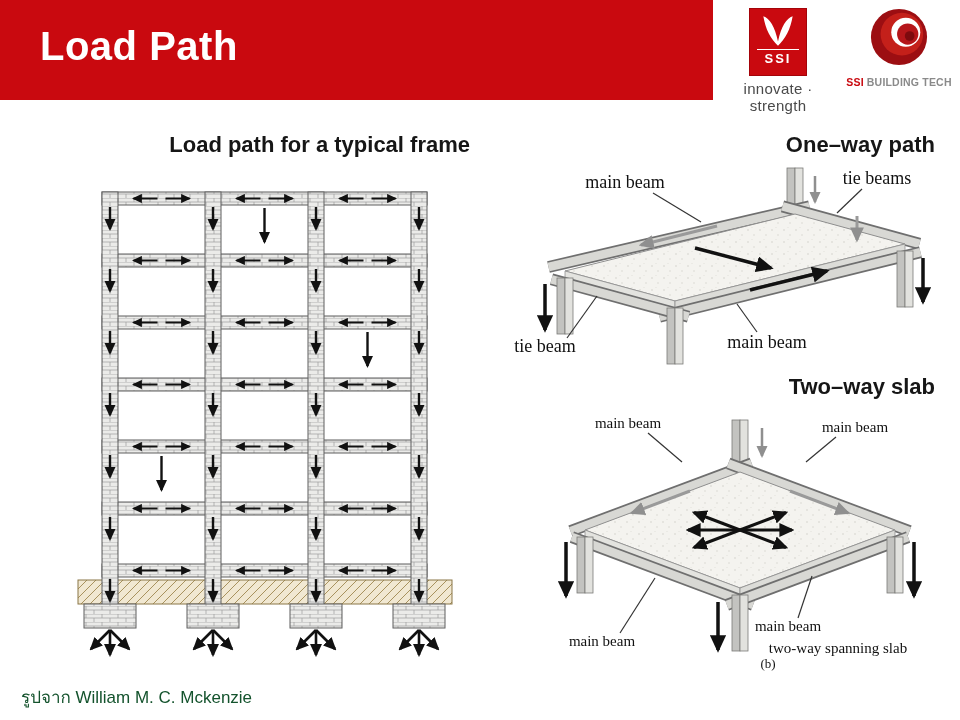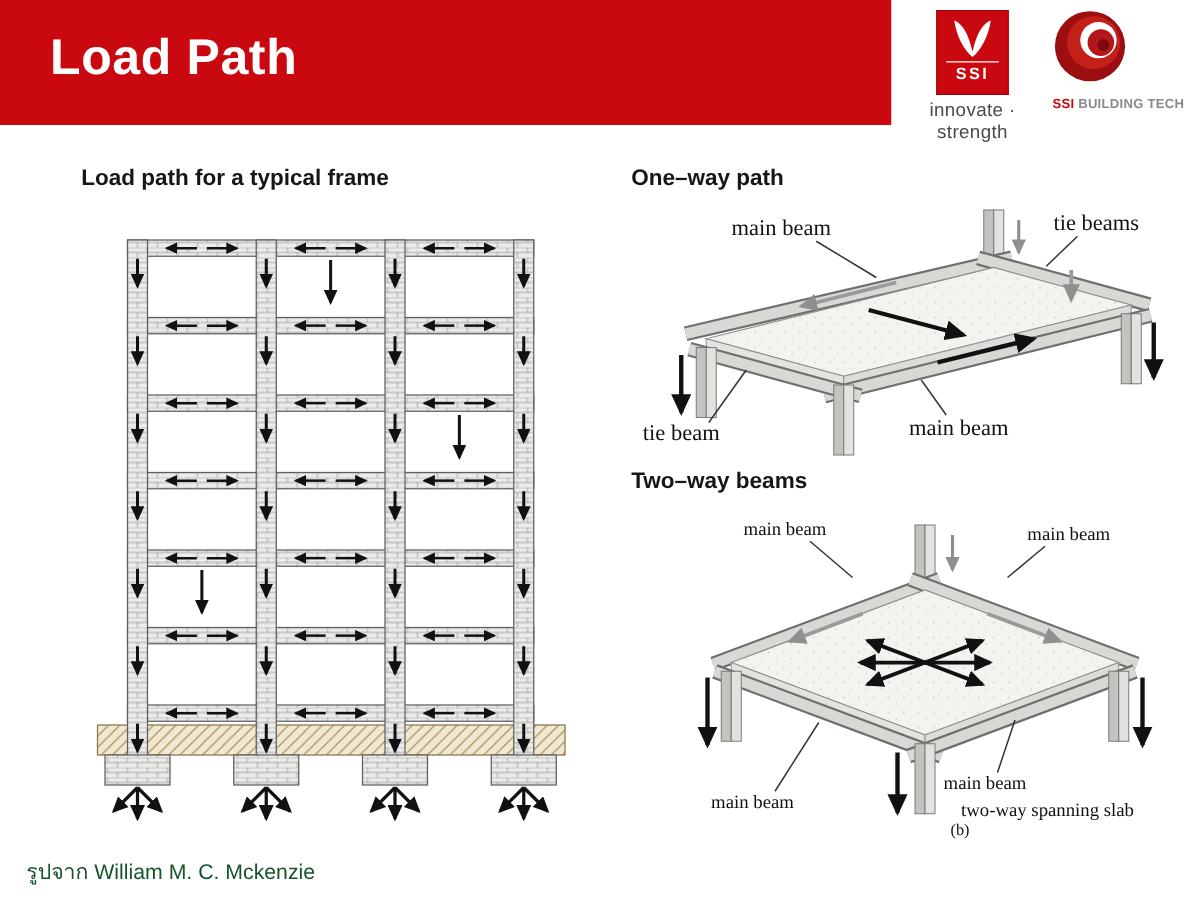--- a/index.html
+++ b/index.html
@@ -11,27 +11,27 @@
   .banner h1{margin:0;padding:24px 0 0 40px;color:#fff;font-size:40px;font-weight:bold;letter-spacing:.5px;}
 
   
   .ssi-logo{position:absolute;left:736px;top:8px;width:84px;text-align:center;}
   .ssi-box{width:56px;height:66px;margin:0 auto;background:#c9090f;border:1px solid #a40309;
            display:flex;flex-direction:column;align-items:center;justify-content:flex-start;}
   .ssi-box svg{margin-top:4px;}
   .ssi-mono{color:#fff;font-weight:bold;font-size:13px;letter-spacing:2px;border-top:1.5px solid #fff;
             width:42px;text-align:center;padding-top:1px;}
   .ssi-tagline{margin-top:4px;font-size:15px;color:#4a4a4a;letter-spacing:.3px;}
-  .bt-logo{position:absolute;left:842px;top:6px;width:114px;}
+  .bt-logo{position:absolute;left:842px;top:6px;width:114px;text-align:center;}
   .bt-text{margin-top:4px;font-size:10.5px;font-weight:bold;letter-spacing:.2px;white-space:nowrap;}
   .bt-text .p1{color:#c9090f;}
   .bt-text .p2{color:#8a8a8a;margin-left:3px;}
 
   
-  .fig-heading{position:absolute;font-size:18px;font-weight:bold;color:#161616;text-align:left;}
+  .fig-heading{position:absolute;font-size:22px;font-weight:bold;color:#161616;text-align:right;}
   .h-frame{left:65px;top:132px;width:405px;}
   .h-oneway{left:505px;top:132px;width:430px;}
   .h-twoway{left:505px;top:374px;width:430px;}
 
   
   .fig-frame{position:absolute;left:62px;top:182px;width:410px;height:480px;}
   .fig-oneway{position:absolute;left:505px;top:166px;width:430px;height:212px;}
   .fig-twoway{position:absolute;left:540px;top:410px;width:400px;height:262px;}
 
   .credit{position:absolute;left:10px;top:683px;font-size:17px;color:#14532d;margin-left:11px;}
@@ -70,21 +70,21 @@
       <circle cx="40" cy="28" r="11" fill="#b5161a"></circle>
       <circle cx="42" cy="30" r="5" fill="#7d0a0e"></circle>
     </svg>
     <div class="bt-text">
       <span class="p1">SSI</span><span class="p2">BUILDING TECH</span>
     </div>
   </div>
 
   <div class="fig-heading h-frame">Load path for a typical frame</div>
   <div class="fig-heading h-oneway">One–way path</div>
-  <div class="fig-heading h-twoway">Two–way beams</div>
+  <div class="fig-heading h-twoway">Two–way slab</div>
 
   <div class="fig-frame">
     <svg width="410" height="480" viewBox="0 0 410 480">
       <defs>
         <pattern id="brick" width="16" height="8" patternUnits="userSpaceOnUse">
           <rect width="16" height="8" fill="#ebebe9"></rect>
           <path d="M0 0H16M0 4H16M8 0V4M0 4V8M16 4V8" stroke="#9b9b99" stroke-width="0.7" fill="none"></path>
         </pattern>
         <pattern id="soil" width="9" height="9" patternUnits="userSpaceOnUse">
           <rect width="9" height="9" fill="#f1e8d2"></rect>

